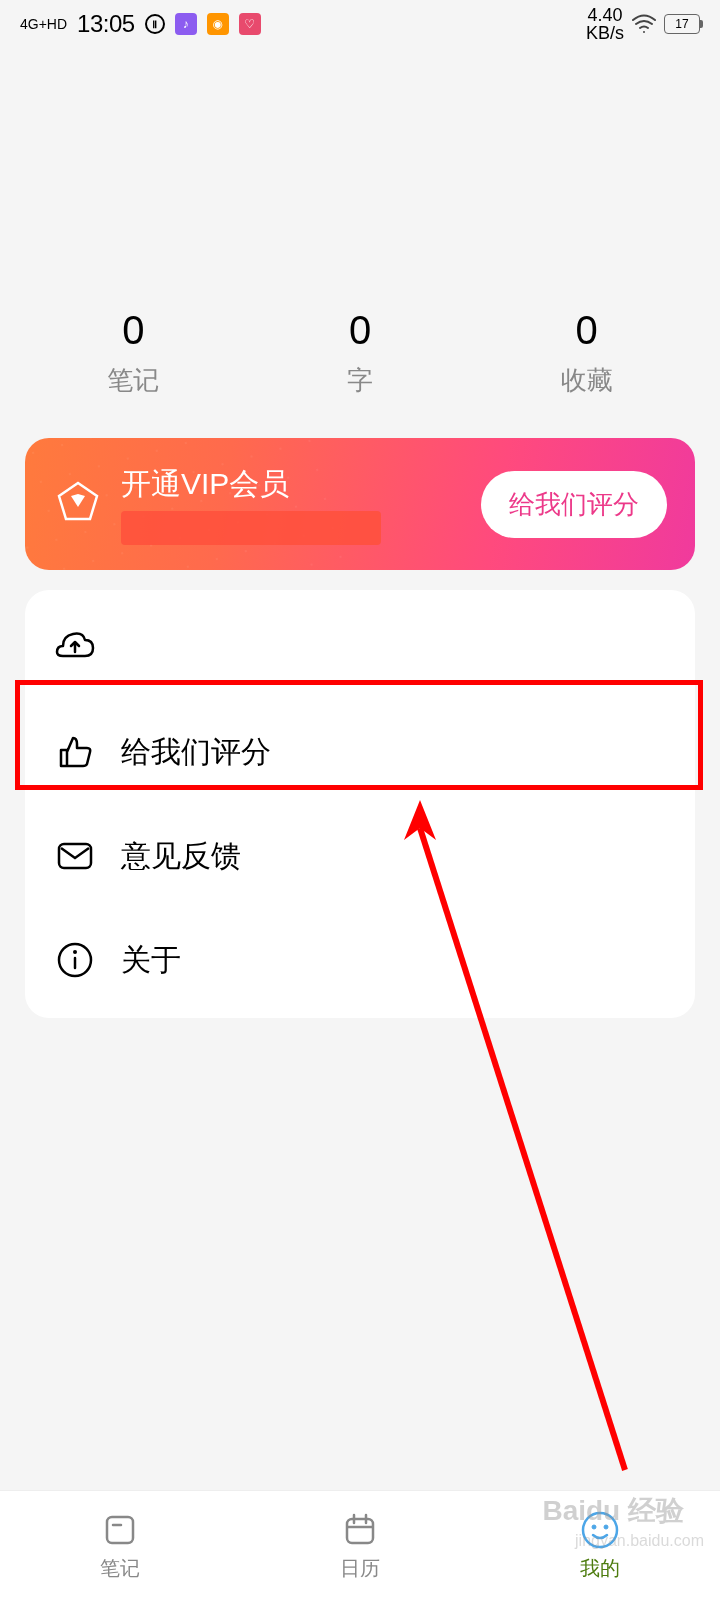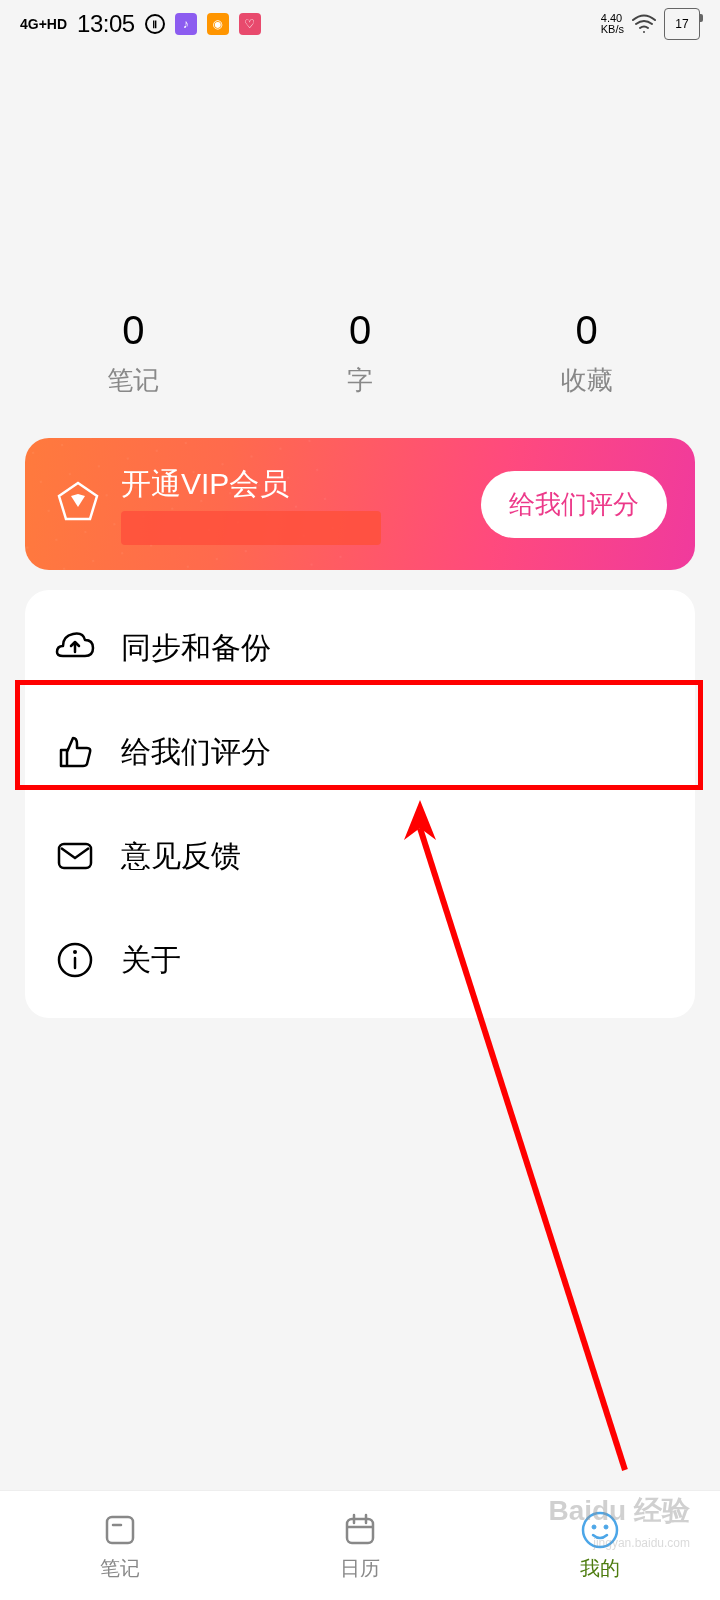--- a/index.html
+++ b/index.html
@@ -16,29 +16,29 @@
       display: flex;
       justify-content: space-between;
       align-items: center;
       padding: 0 20px;
       font-size: 20px;
       color: #000;
       background: #f5f5f5;
     }
     .status-left { display: flex; align-items: center; gap: 10px; }
     .status-right { display: flex; align-items: center; gap: 8px; }
-    .signal-text { font-size: 14px; font-weight: 700; }
+    .signal-text { font-size: 14px; font-weight: 400; }
     .time { font-size: 24px; font-weight: 500; letter-spacing: -0.5px; }
     .status-icon-small { width: 22px; height: 22px; border-radius: 4px; display: inline-flex; align-items: center; justify-content: center; font-size: 12px; }
     .icon-purple { background: #8c5cf0; color: #fff; }
     .icon-orange { background: #ff9500; color: #fff; }
     .icon-red { background: #e84a6d; color: #fff; }
     .pause-circle { width: 20px; height: 20px; border: 2px solid #000; border-radius: 50%; display: inline-flex; align-items: center; justify-content: center; font-size: 10px; font-weight: bold;}
-    .kbs { font-size: 11px; line-height: 1; text-align: left; }
-    .battery { width: 36px; height: 32px; border: 1.5px solid #666; border-radius: 4px; display: inline-flex; align-items: center; justify-content: center; font-size: 12px; position: relative; }
+    .kbs { font-size: 18px; line-height: 1; text-align: center; }
+    .battery { width: 36px; height: 20px; border: 1.5px solid #666; border-radius: 4px; display: inline-flex; align-items: center; justify-content: center; font-size: 12px; position: relative; }
     .battery::after { content:''; position:absolute; right:-4px; top:5px; width:3px; height:8px; background:#666; border-radius:0 2px 2px 0;}
 
     .profile-area { height: 240px; background: #f5f5f5; }
 
     .stats-row {
       display: flex;
       justify-content: space-around;
       padding: 20px 20px 40px;
       background: #f5f5f5;
     }
@@ -101,22 +101,22 @@
       background: #fff;
       display: flex;
       border-top: 1px solid #eee;
     }
     .nav-item { flex: 1; display: flex; flex-direction: column; align-items: center; justify-content: center; gap: 4px;}
     .nav-icon { width: 42px; height: 42px; display:flex; align-items:center; justify-content:center;}
     .nav-label { font-size: 20px; color: #888; }
     .nav-item.active .nav-label { color: #4d7c0f; }
     .nav-item.active svg { stroke: #4ca6e8; }
 
-    .watermark { position: absolute; right: 30px; bottom: 70px; color: rgba(150,150,150,0.45); font-size: 28px; font-weight: bold; z-index: 2; }
-    .watermark-sub { position: absolute; right: 30px; bottom: 50px; color: rgba(150,150,150,0.35); font-size: 12px; z-index: 2;}
+    .watermark { position: absolute; right: 36px; bottom: 70px; color: rgba(150,150,150,0.45); font-size: 28px; font-weight: bold; z-index: 2; }
+    .watermark-sub { position: absolute; right: 16px; bottom: 50px; color: rgba(150,150,150,0.35); font-size: 16px; z-index: 2;}
   </style>
 </head>
 <body>
 
 <div class="status-bar">
   <div class="status-left">
     <span class="signal-text">4G+HD</span>
     <span class="time">13:05</span>
     <span class="pause-circle">Ⅱ</span>
     <span class="status-icon-small icon-purple">♪</span>
@@ -166,21 +166,20 @@
   <div class="vip-button">给我们评分</div>
 </div>
 
 <div class="menu-card">
   <div class="menu-item">
     <div class="menu-icon">
       <svg width="44" height="44" viewBox="0 0 44 44">
           <path d="M32 30 Q40 30 40 22 Q40 14 32 14 Q30 6 20 8 Q10 10 10 20 Q4 20 4 26 Q4 30 10 30 L32 30 M22 26 L22 16 M18 20 L22 16 L26 20" stroke="#000" stroke-width="2.5" fill="none" stroke-linecap="round" stroke-linejoin="round"></path>
         </svg>
     </div>
-    <div class="menu-label">同步和备份</div>
   </div>
   <div class="menu-item">
     <div class="menu-icon">
       <svg width="44" height="44" viewBox="0 0 44 44">
           <path d="M8 20 L8 36 L14 36 L14 20 Z M14 22 L20 8 Q24 8 24 14 L24 18 L34 18 Q38 18 37 22 L34 34 Q33 36 30 36 L14 36" stroke="#000" stroke-width="2.5" fill="none" stroke-linejoin="round"></path>
         </svg>
     </div>
     <div class="menu-label">给我们评分</div>
   </div>
   <div class="menu-item">

